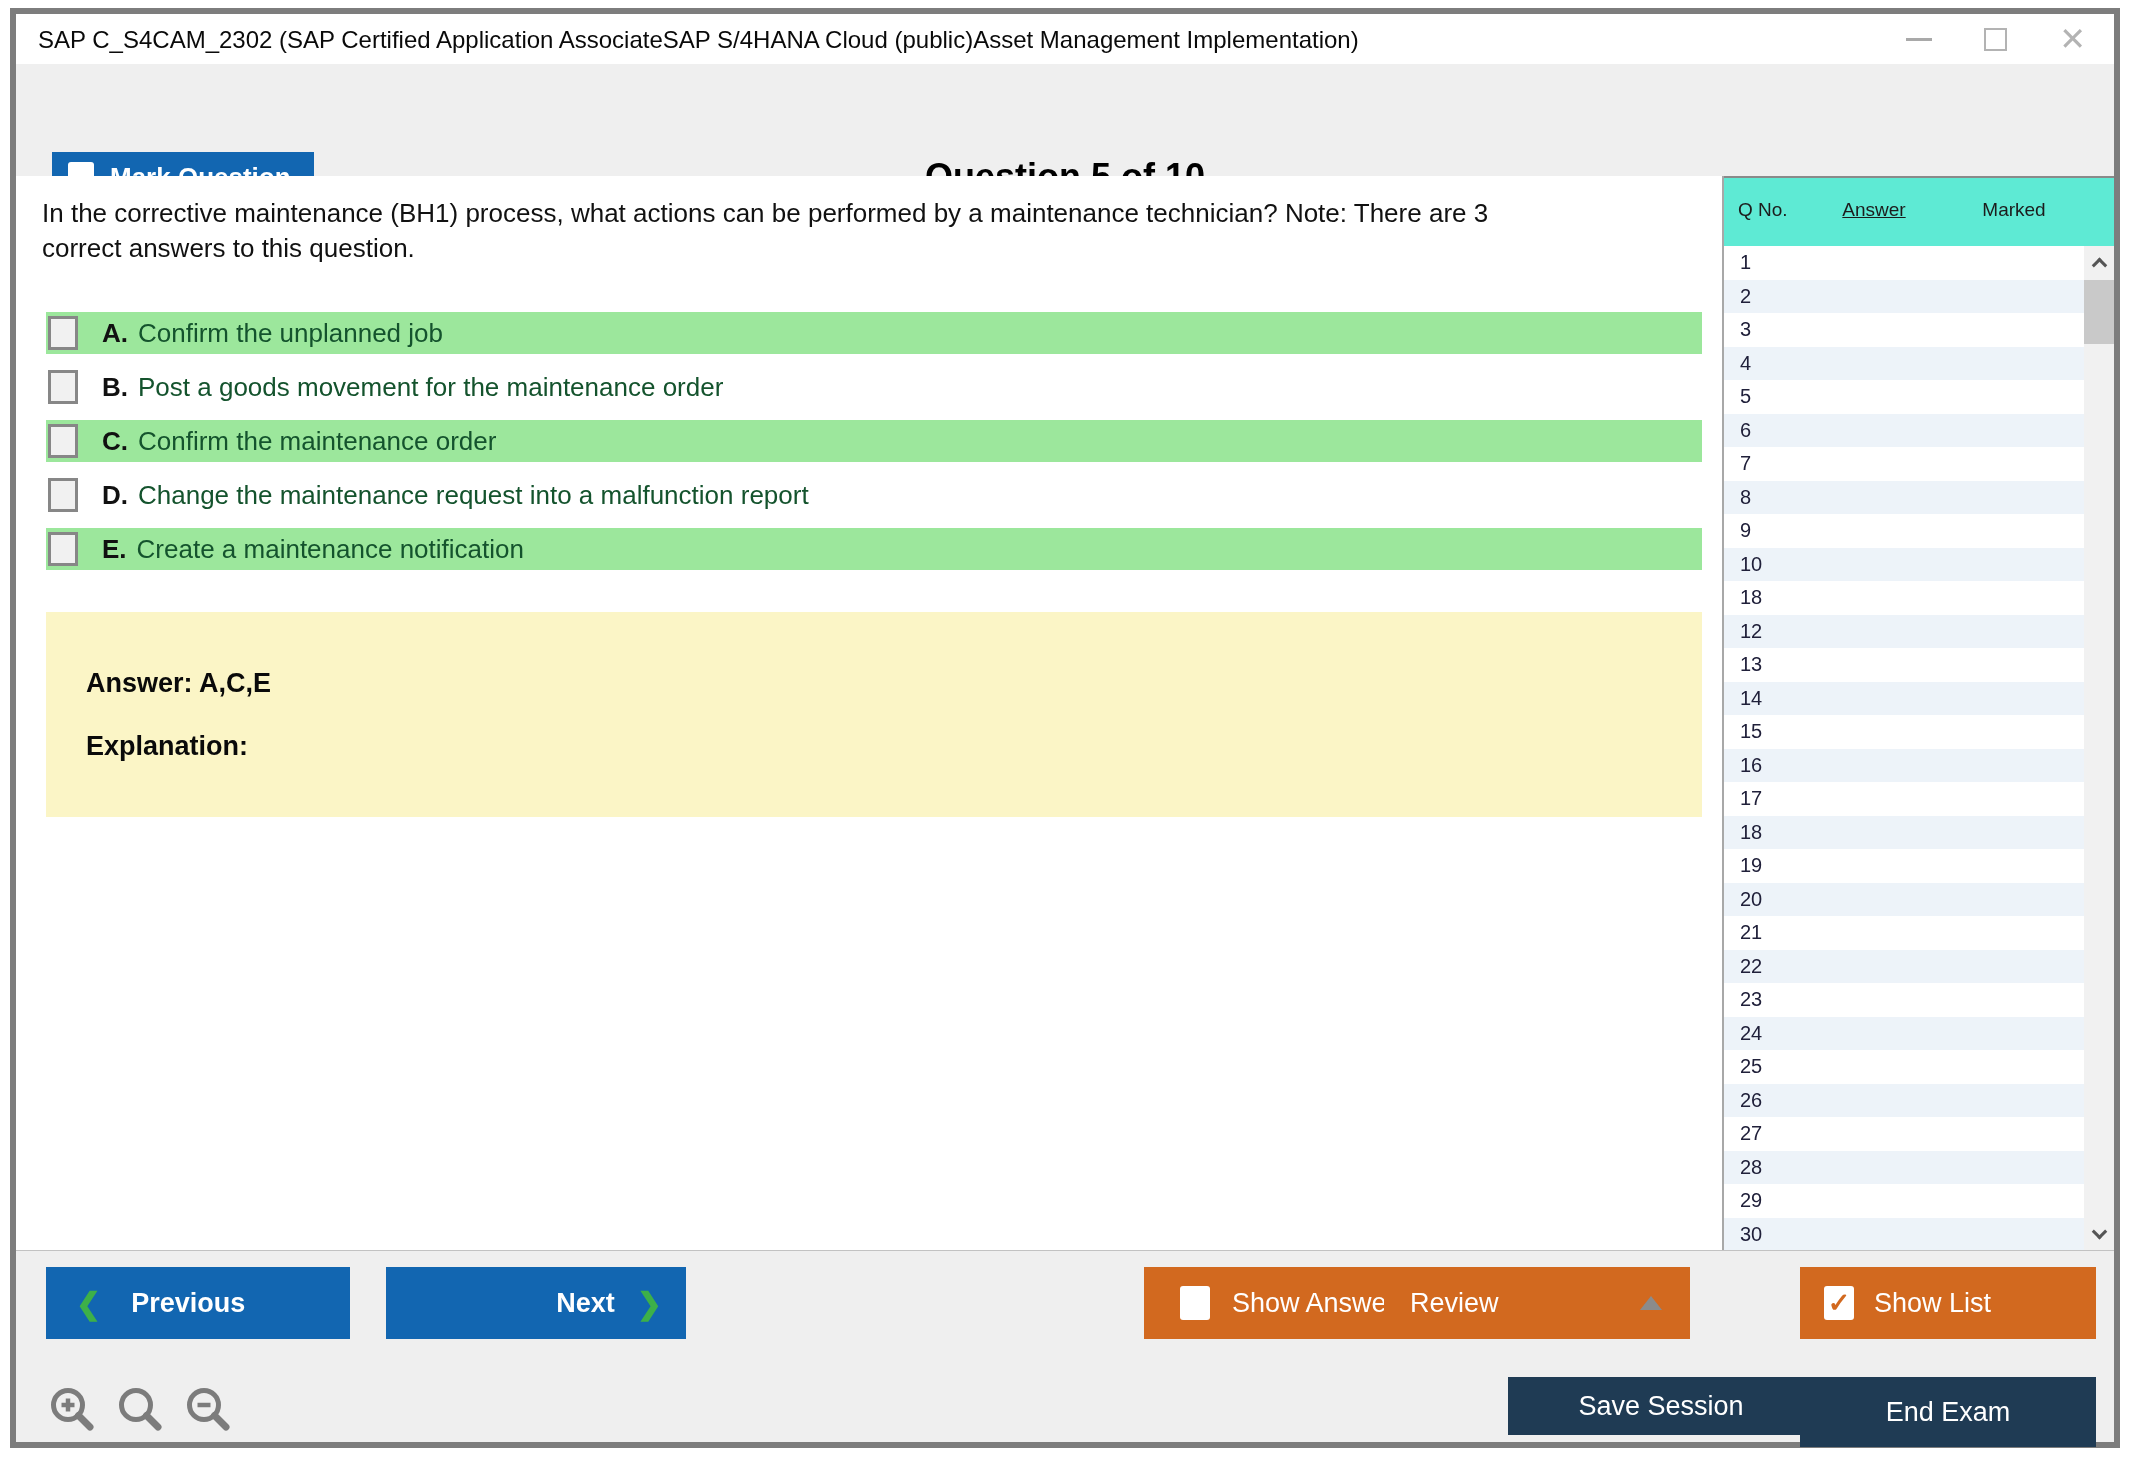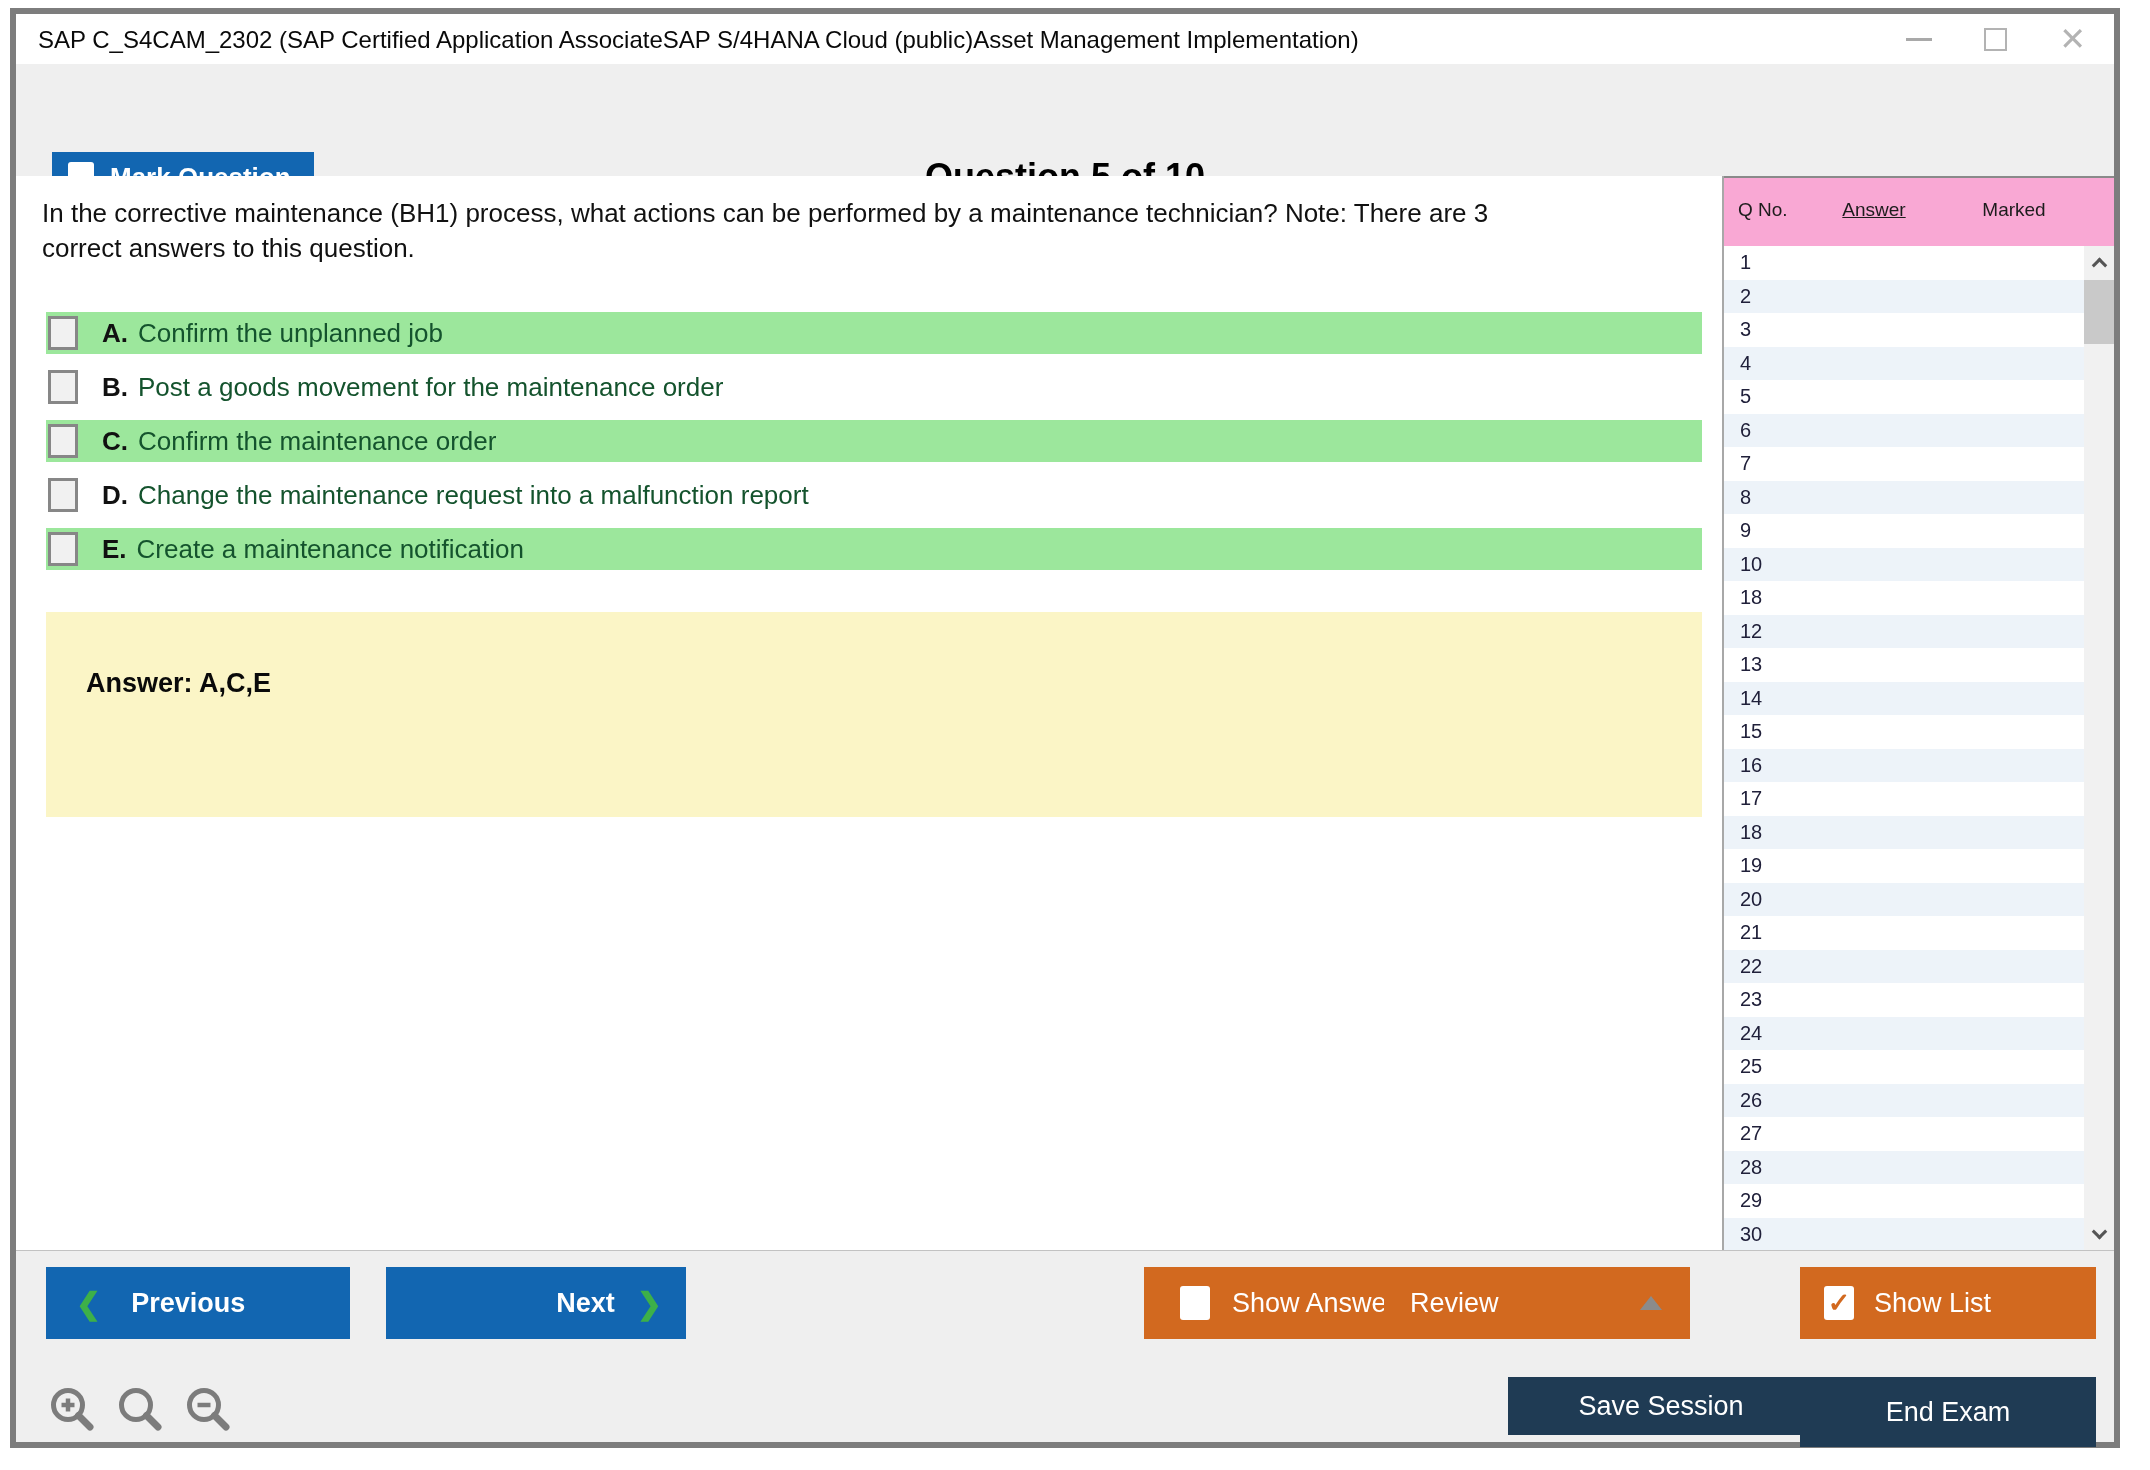--- a/index.html
+++ b/index.html
@@ -38,21 +38,21 @@
   .opt-checkbox { width: 30px; height: 34px; margin-left: 2px; border: 3px solid #878787; background: #f1f1f1; flex: none; }
   .opt-letter { margin-left: 24px; font-size: 26px; font-weight: bold; color: #111111; }
   .opt-text { margin-left: 10px; font-size: 26px; color: #14532d; white-space: nowrap; }
 
   .answer-box { position: absolute; left: 30px; top: 436px; width: 1656px; height: 205px; background: var(--answer-yellow); padding: 56px 0 0 40px; }
   .answer-label { font-size: 27px; font-weight: bold; color: #0a0a0a; }
   .explanation-label { margin-top: 32px; font-size: 27px; font-weight: bold; color: #0a0a0a; }
 
   
   .sidebar { position: absolute; left: 1706px; top: 0; width: 392px; height: 1074px; border-left: 2px solid #a8a8a8; background: #ffffff; }
-  .sidebar-header { position: absolute; left: 0; top: 0; width: 100%; height: 76px; background: #f9a8d4; border-top: 2px solid #8a8a8a; border-bottom: 2px solid #8a8a8a; }
+  .sidebar-header { position: absolute; left: 0; top: 0; width: 100%; height: 76px; background: #5eead4; border-top: 2px solid #8a8a8a; border-bottom: 2px solid #8a8a8a; }
   .col-label { position: absolute; top: 0; line-height: 64px; font-size: 19px; color: #1c1c1c; }
   .col-qno { left: 14px; }
   .col-answer { left: 90px; width: 120px; text-align: center; text-decoration: underline; }
   .col-marked { left: 230px; width: 120px; text-align: center; }
 
   .question-list { position: absolute; left: 0; top: 70px; width: 360px; height: 1004px; overflow: hidden; }
   .side-row { width: 100%; height: 33.5px; line-height: 33.5px; background: #ffffff; cursor: pointer; }
   .side-row.alt { background: var(--row-alt-blue); }
   .side-num { padding-left: 16px; font-size: 20px; color: #20203a; }
 
@@ -146,20 +146,21 @@
           </div>
           <div class="option-row highlighted" style="top: 352px;">
             <span class="opt-checkbox"></span>
             <span class="opt-letter">E.</span>
             <span class="opt-text">Create a maintenance notification</span>
           </div>
         </div>
 
       <div class="answer-box">
         <div class="answer-label">Answer: A,C,E</div>
+        <div class="explanation-label">Explanation:</div>
       </div>
 
       <div class="sidebar">
         <div class="sidebar-header">
           <span class="col-label col-qno">Q No.</span>
           <span class="col-label col-answer">Answer</span>
           <span class="col-label col-marked">Marked</span>
         </div>
         <div class="question-list">
             <div class="side-row"><span class="side-num">1</span></div>

